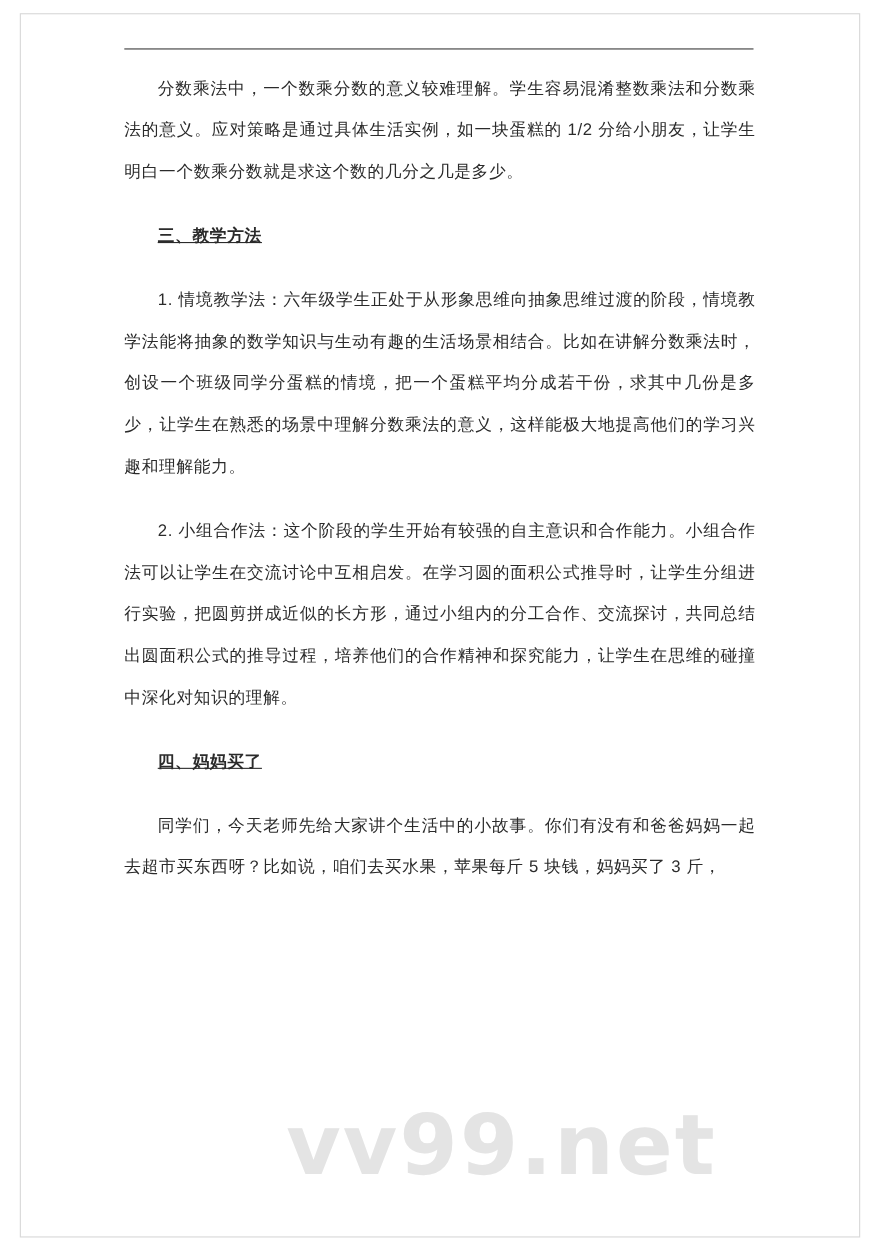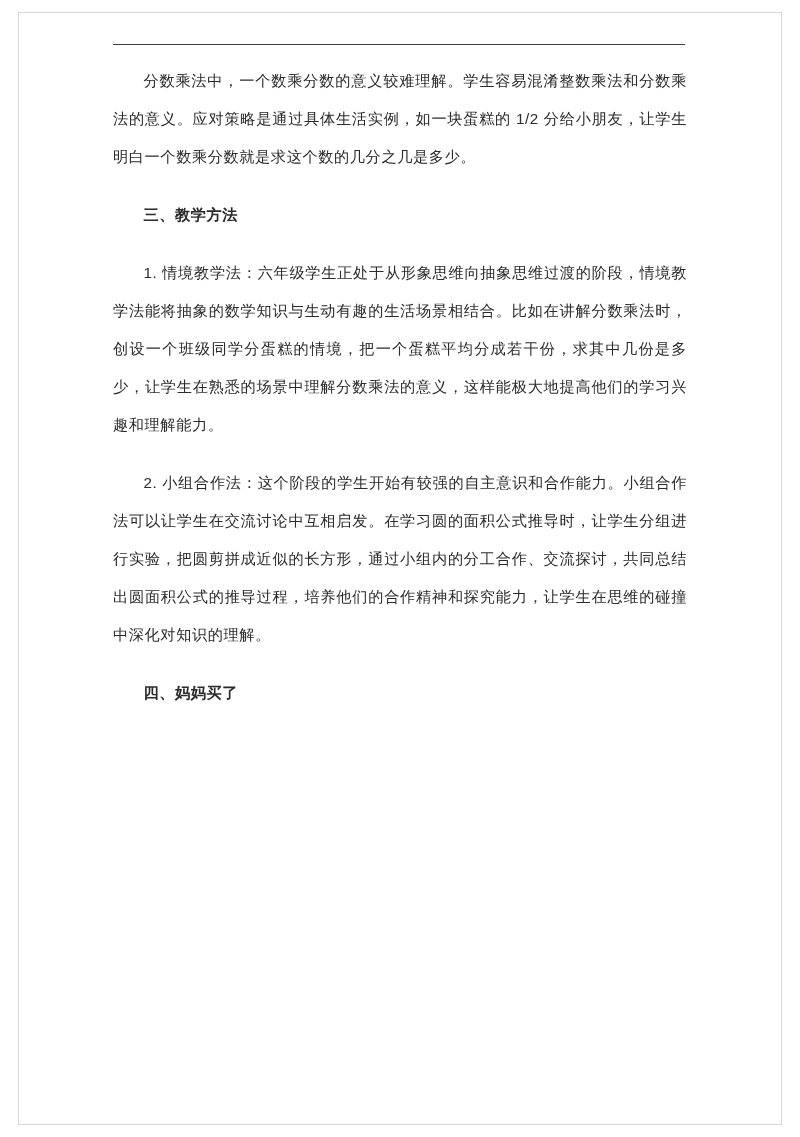--- a/index.html
+++ b/index.html
@@ -55,20 +55,21 @@
     letter-spacing: 0.6px;
     font-family: "Liberation Sans", "DejaVu Sans", sans-serif;
     font-weight: 500;
   }
   p.indent {
     text-indent: 2em;
   }
   p.heading {
     text-indent: 2em;
     font-weight: 600;
+    text-decoration: underline;
   }
   p.tight {
     margin-bottom: 18px;
   }
   .watermark {
     position: absolute;
     left: 176px;
     top: 1005px;
     width: 560px;
     height: 72px;
@@ -88,15 +89,17 @@
 <div class="page">
   <div class="page-border"></div>
   <div class="header-rule"></div>
 
   <div class="content">
     <p class="para indent">分数乘法中，一个数乘分数的意义较难理解。学生容易混淆整数乘法和分数乘法的意义。应对策略是通过具体生活实例，如一块蛋糕的 1/2 分给小朋友，让学生明白一个数乘分数就是求这个数的几分之几是多少。</p>
     <p class="para heading">三、教学方法</p>
     <p class="para indent">1. 情境教学法：六年级学生正处于从形象思维向抽象思维过渡的阶段，情境教学法能将抽象的数学知识与生动有趣的生活场景相结合。比如在讲解分数乘法时，创设一个班级同学分蛋糕的情境，把一个蛋糕平均分成若干份，求其中几份是多少，让学生在熟悉的场景中理解分数乘法的意义，这样能极大地提高他们的学习兴趣和理解能力。</p>
     <p class="para indent">2. 小组合作法：这个阶段的学生开始有较强的自主意识和合作能力。小组合作法可以让学生在交流讨论中互相启发。在学习圆的面积公式推导时，让学生分组进行实验，把圆剪拼成近似的长方形，通过小组内的分工合作、交流探讨，共同总结出圆面积公式的推导过程，培养他们的合作精神和探究能力，让学生在思维的碰撞中深化对知识的理解。</p>
     <p class="para heading">四、妈妈买了</p>
+    <p class="para indent">同学们，今天老师先给大家讲个生活中的小故事。你们有没有和爸爸妈妈一起去超市买东西呀？比如说，咱们去买水果，苹果每斤 5 块钱，妈妈买了 3 斤，</p>
   </div>
 
+  <div class="watermark">vv99.net</div>
 </div>
 
 </body></html>

